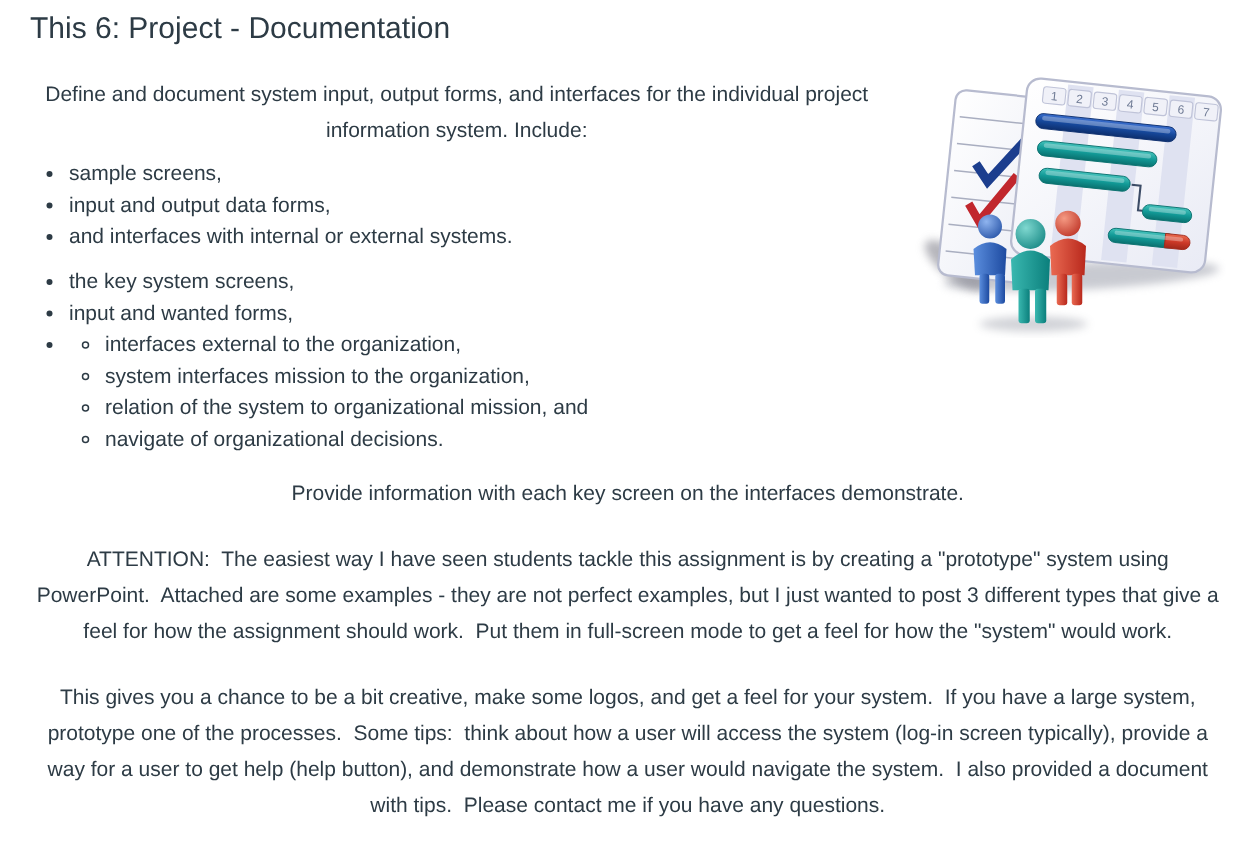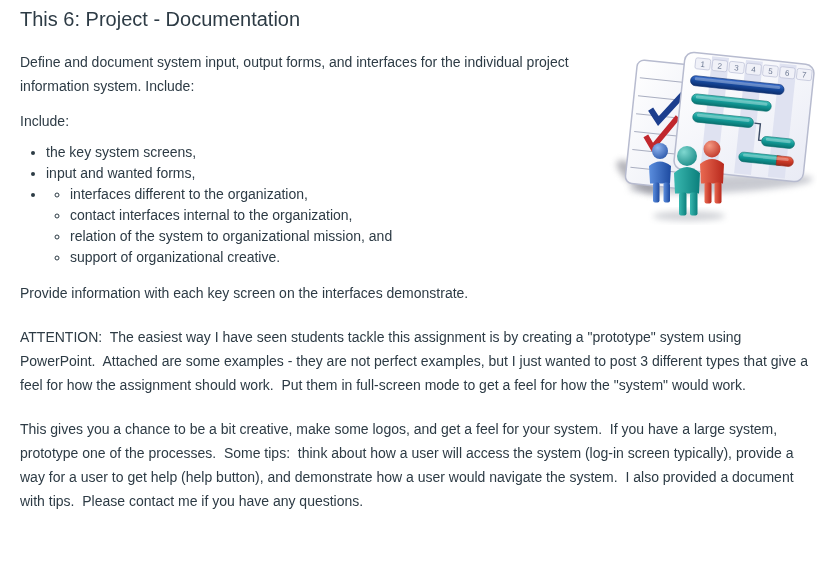--- a/index.html
+++ b/index.html
@@ -24,20 +24,21 @@
     margin: 0 0 18px 0;
     color: #2d3b45;
   }
   .content {
     font-size: 14px;
   }
   .content p {
     margin: 20px 0 0 0;
     line-height: 24px;
     white-space: pre-wrap;
+    text-align: center;
   }
   .content p.intro { margin-top: 0; }
   .content p.include-label { margin-top: 11px; line-height: 24px; }
   .content p.provide { margin-top: 13px; }
   .content ul {
     margin: 7px 0 0 0;
     padding-left: 26px;
     list-style-type: disc;
   }
   .content ul.secondary { margin-top: 9px; }
@@ -208,32 +209,36 @@
             <path d="M71,123 Q84,111 97,123 L96,143.5 L72,143.5 Z" fill="url(#bodyTeal)"></path>
             <rect x="76" y="142.5" width="7.5" height="23" rx="2" fill="url(#bodyTeal)"></rect>
             <rect x="87" y="142.5" width="7.5" height="23" rx="2" fill="url(#bodyTeal)"></rect>
           </g>
         </g>
       </svg>
     </figure>
 
     <p class="intro">Define and document system input, output forms, and interfaces for the individual project information system. Include:</p>
 
-
-    <p class="include-label">Include:</p>
+    <ul>
+      <li>sample screens,</li>
+      <li>input and output data forms,</li>
+      <li>and interfaces with internal or external systems.</li>
+    </ul>
+
 
     <ul class="secondary">
       <li>the key system screens,</li>
       <li>input and wanted forms,</li>
       <li>
         <ul>
-          <li>interfaces different to the organization,</li>
-          <li>contact interfaces internal to the organization,</li>
+          <li>interfaces external to the organization,</li>
+          <li>system interfaces mission to the organization,</li>
           <li>relation of the system to organizational mission, and</li>
-          <li>support of organizational creative.</li>
+          <li>navigate of organizational decisions.</li>
         </ul>
       </li>
     </ul>
 
     <p class="provide">Provide information with each key screen on the interfaces demonstrate.</p>
 
     <p>ATTENTION:  The easiest way I have seen students tackle this assignment is by creating a "prototype" system using PowerPoint.  Attached are some examples - they are not perfect examples, but I just wanted to post 3 different types that give a feel for how the assignment should work.  Put them in full-screen mode to get a feel for how the "system" would work.</p>
 
     <p>This gives you a chance to be a bit creative, make some logos, and get a feel for your system.  If you have a large system, prototype one of the processes.  Some tips:  think about how a user will access the system (log-in screen typically), provide a way for a user to get help (help button), and demonstrate how a user would navigate the system.  I also provided a document with tips.  Please contact me if you have any questions.</p>
 

